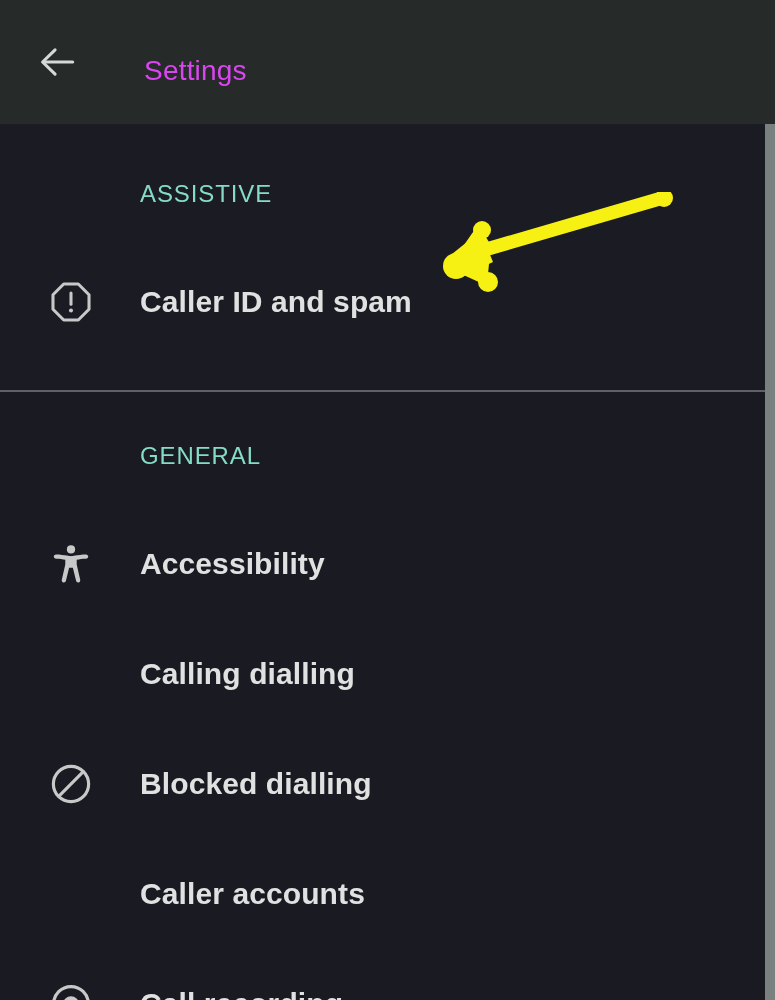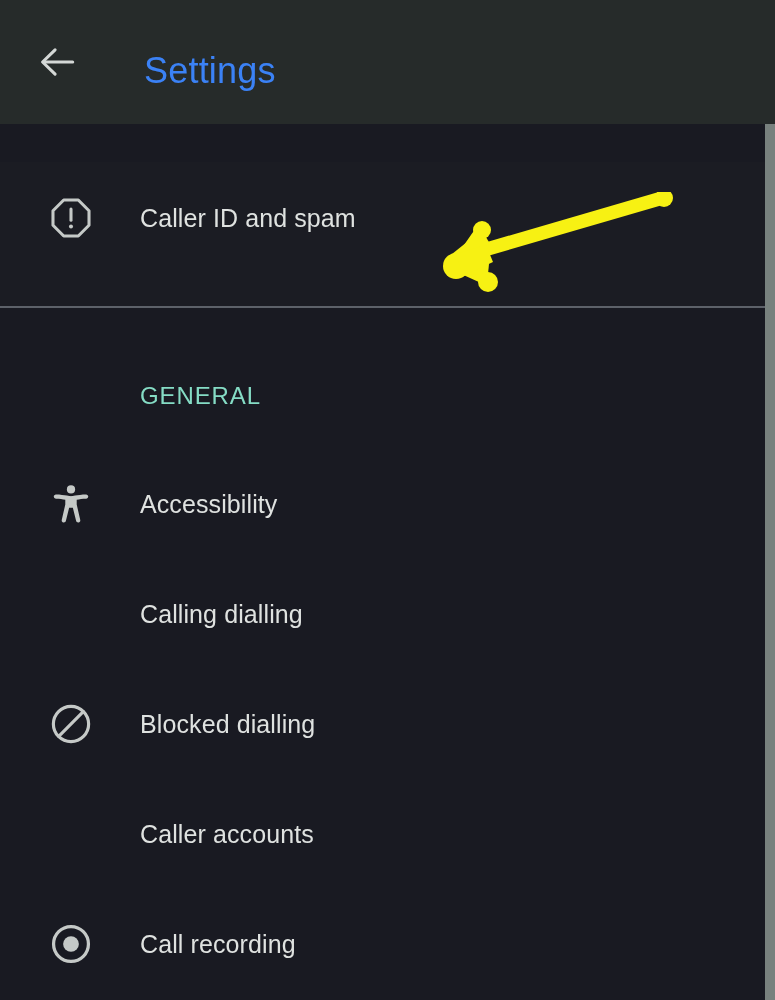--- a/index.html
+++ b/index.html
@@ -33,23 +33,23 @@
     height: 56px;
     display: flex;
     align-items: center;
     justify-content: center;
     flex: 0 0 auto;
     cursor: pointer;
   }
   .back-btn svg { display: block; }
 
   .appbar-title {
-    font-size: 36px;
+    font-size: 28px;
     font-weight: 400;
-    color: #3b82f6;
+    color: #d946ef;
     margin-left: 58px;
     letter-spacing: 0.2px;
     line-height: 1;
     margin-top: 17px;
   }
 
   
   .content {
     position: absolute;
     top: 124px;
@@ -67,21 +67,21 @@
 
   .section-header {
     color: #85DCC5;
     font-size: 24px;
     font-weight: 400;
     letter-spacing: 0.9px;
     padding-left: 140px;
   }
 
   .sec-assistive-header { padding-top: 56px; }
-  .sec-general-header   { padding-top: 50px; margin-top: 24px; }
+  .sec-general-header   { padding-top: 50px; }
 
   .divider {
     height: 2px;
     background: #5D6169;
     width: 100%;
   }
 
   
   .row {
     display: flex;
@@ -95,22 +95,22 @@
     width: 140px;
     flex: 0 0 140px;
     display: flex;
     align-items: center;
     justify-content: center;
     padding-left: 2px;
   }
   .row-icon svg { display: block; }
 
   .row-label {
-    font-size: 25px;
-    font-weight: 400;
+    font-size: 30px;
+    font-weight: 700;
     color: #DFE2E0;
     letter-spacing: 0.1px;
     line-height: 1;
   }
 
   .row.no-icon .row-label { margin-left: 140px; }
 
   
   .row-caller     { height: 112px; margin-top: 38px; }
   .row-access     { height: 104px; margin-top: 42px; }
@@ -161,20 +161,21 @@
         <polyline points="10.4,5.4 3.6,12 10.4,18.6"></polyline>
       </svg>
     </span>
   </div>
   <div class="appbar-title">Settings</div>
 </div>
 
 <div class="content">
 
   <div class="section assistive">
+    <div class="section-header sec-assistive-header">ASSISTIVE</div>
 
     <div class="row row-caller">
       <div class="row-icon">
         <svg width="46" height="46" viewBox="0 0 24 24" fill="none" stroke="#C5C9C7" stroke-width="1.6" stroke-linejoin="round">
           <polygon points="8.2,2.6 15.8,2.6 21.4,8.2 21.4,15.8 15.8,21.4 8.2,21.4 2.6,15.8 2.6,8.2"></polygon>
           <line x1="12" y1="7.3" x2="12" y2="13.2" stroke-linecap="round"></line>
           <circle cx="12" cy="16.4" r="1.05" fill="#C5C9C7" stroke="none"></circle>
         </svg>
       </div>
       <div class="row-label">Caller ID and spam</div>

